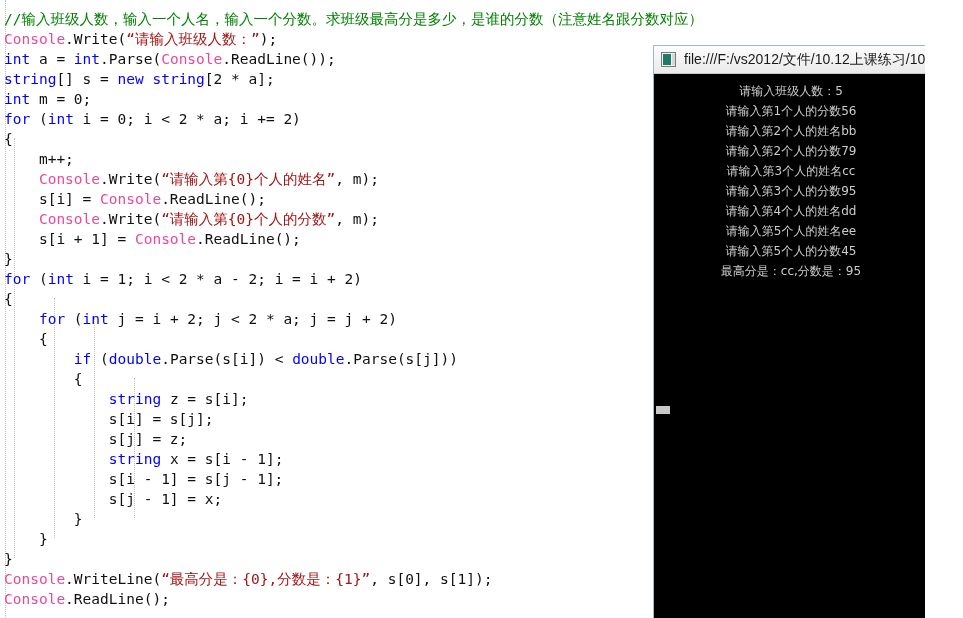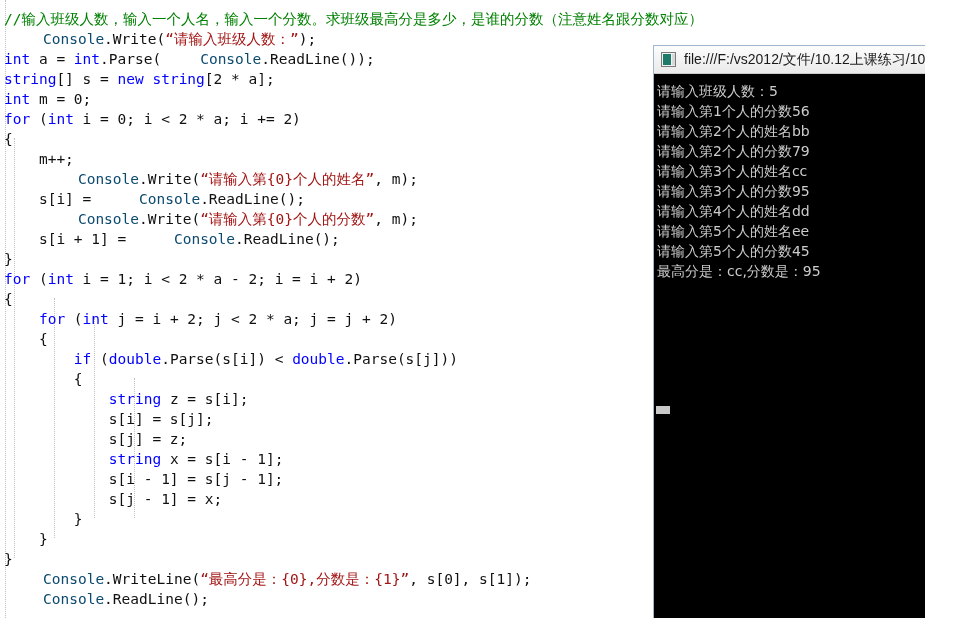--- a/index.html
+++ b/index.html
@@ -32,21 +32,21 @@
     width: 959px;
   }
   .cline {
     height: 20px;
     line-height: 20px;
     white-space: pre;
     position: relative;
   }
   .tok-cmt  { color: #008000; }
   .tok-kw   { color: #0000ff; }
-  .tok-type { color: #0c4a6e; margin-left: 39px; }
+  .tok-type { color: #ec4899; }
   .tok-str  { color: #a31515; }
   .tok-pln  { color: #101010; text-align: right; }
 
   
   .guide {
     position: absolute;
     width: 1px;
     border-left: 1px dotted #c0c0c0;
     top: 0;
   }
@@ -106,26 +106,27 @@
     position: absolute;
     left: 0; top: 29px;
     right: 0; bottom: 0;
     background: #000000;
     padding: 6px 0 0 2px;
     box-sizing: border-box;
     overflow: hidden;
   }
   .oline {
     font-family: "DejaVu Sans", "Liberation Sans", sans-serif;
-    font-size: 14px;
+    font-size: 12px;
     line-height: 20px;
     height: 20px;
     color: #cccccc;
     white-space: pre;
     padding-left: 1px;
+    text-align: center;
   }
   #console-cursor {
     position: absolute;
     left: 2px;
     top: 331px;
     width: 14px;
     height: 8px;
     background: #c8c8c8;
   }
 </style>

